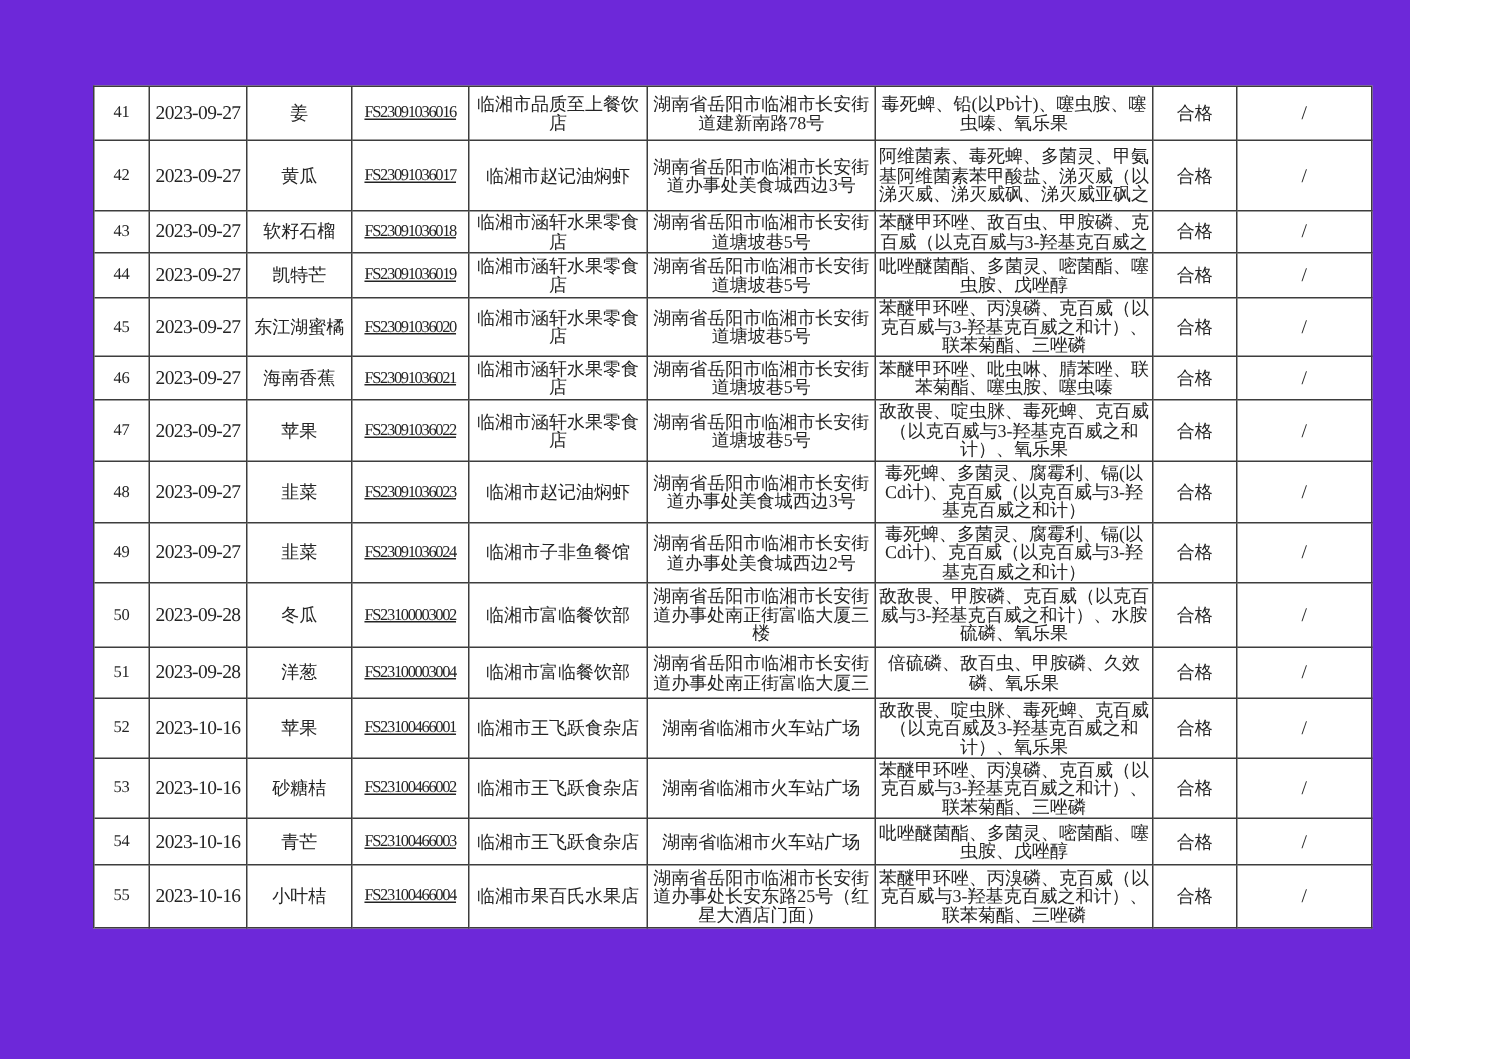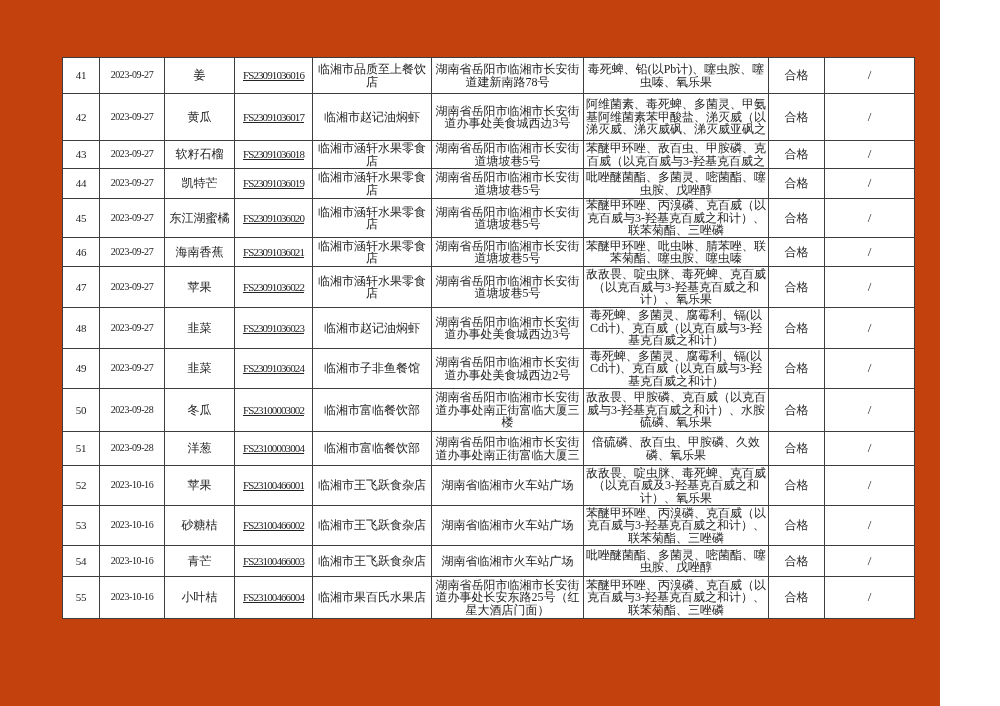--- a/index.html
+++ b/index.html
@@ -3,42 +3,42 @@
 <meta charset="utf-8">
 <style>
   html,body{margin:0;padding:0;}
   body{
     width:1000px;height:706px;
     background:#ffffff;
     font-family:"Liberation Serif","DejaVu Serif",serif;
     color:#242424;
     overflow:hidden;
   }
-  .page{position:relative;width:940px;height:706px;background:#c2410c;}
+  .page{position:relative;width:940px;height:706px;background:#6d28d9;}
   .records-table{
     position:absolute;left:62px;top:57px;
     display:grid;
     border-top:1px solid #3d3d3d;
     border-left:1px solid #3d3d3d;
     background:#ffffff;
   }
   .cell{
     box-sizing:border-box;
     border-right:1px solid #3d3d3d;
     border-bottom:1px solid #3d3d3d;
     display:flex;align-items:center;justify-content:center;
     text-align:center;
     overflow:hidden;
     padding:0 1px;
     font-size:12px;
     line-height:12.5px;
     color:#242424;
   }
   .col-seq{font-size:11px;letter-spacing:-0.2px;}
-  .col-date{font-size:10px;letter-spacing:-0.4px;white-space:nowrap;}
+  .col-date{font-size:13px;letter-spacing:-0.4px;white-space:nowrap;}
   .col-code{font-size:11px;letter-spacing:-0.9px;word-break:break-all;line-height:13px;text-decoration:underline;}
   .col-remark{font-size:13px;}
   .row{display:contents;}
 </style>
 </head>
 <body>
 
 <div class="page">
   <div class="records-table" id="records-table" style="grid-template-columns: 37px 65px 70px 78px 119px 152px 185px 56px 90px; grid-template-rows: 36px 47px 28px 30px 39px 29px 41px 41px 40px 43px 34px 40px 40px 31px 42px;">
       <div class="row"><div class="cell col-seq">41</div><div class="cell col-date">2023-09-27</div><div class="cell col-sample">姜</div><div class="cell col-code">FS23091036016</div><div class="cell col-store">临湘市品质至上餐饮店</div><div class="cell col-address">湖南省岳阳市临湘市长安街道建新南路78号</div><div class="cell col-items">毒死蜱、铅(以Pb计)、噻虫胺、噻虫嗪、氧乐果</div><div class="cell col-result">合格</div><div class="cell col-remark">/</div></div>

